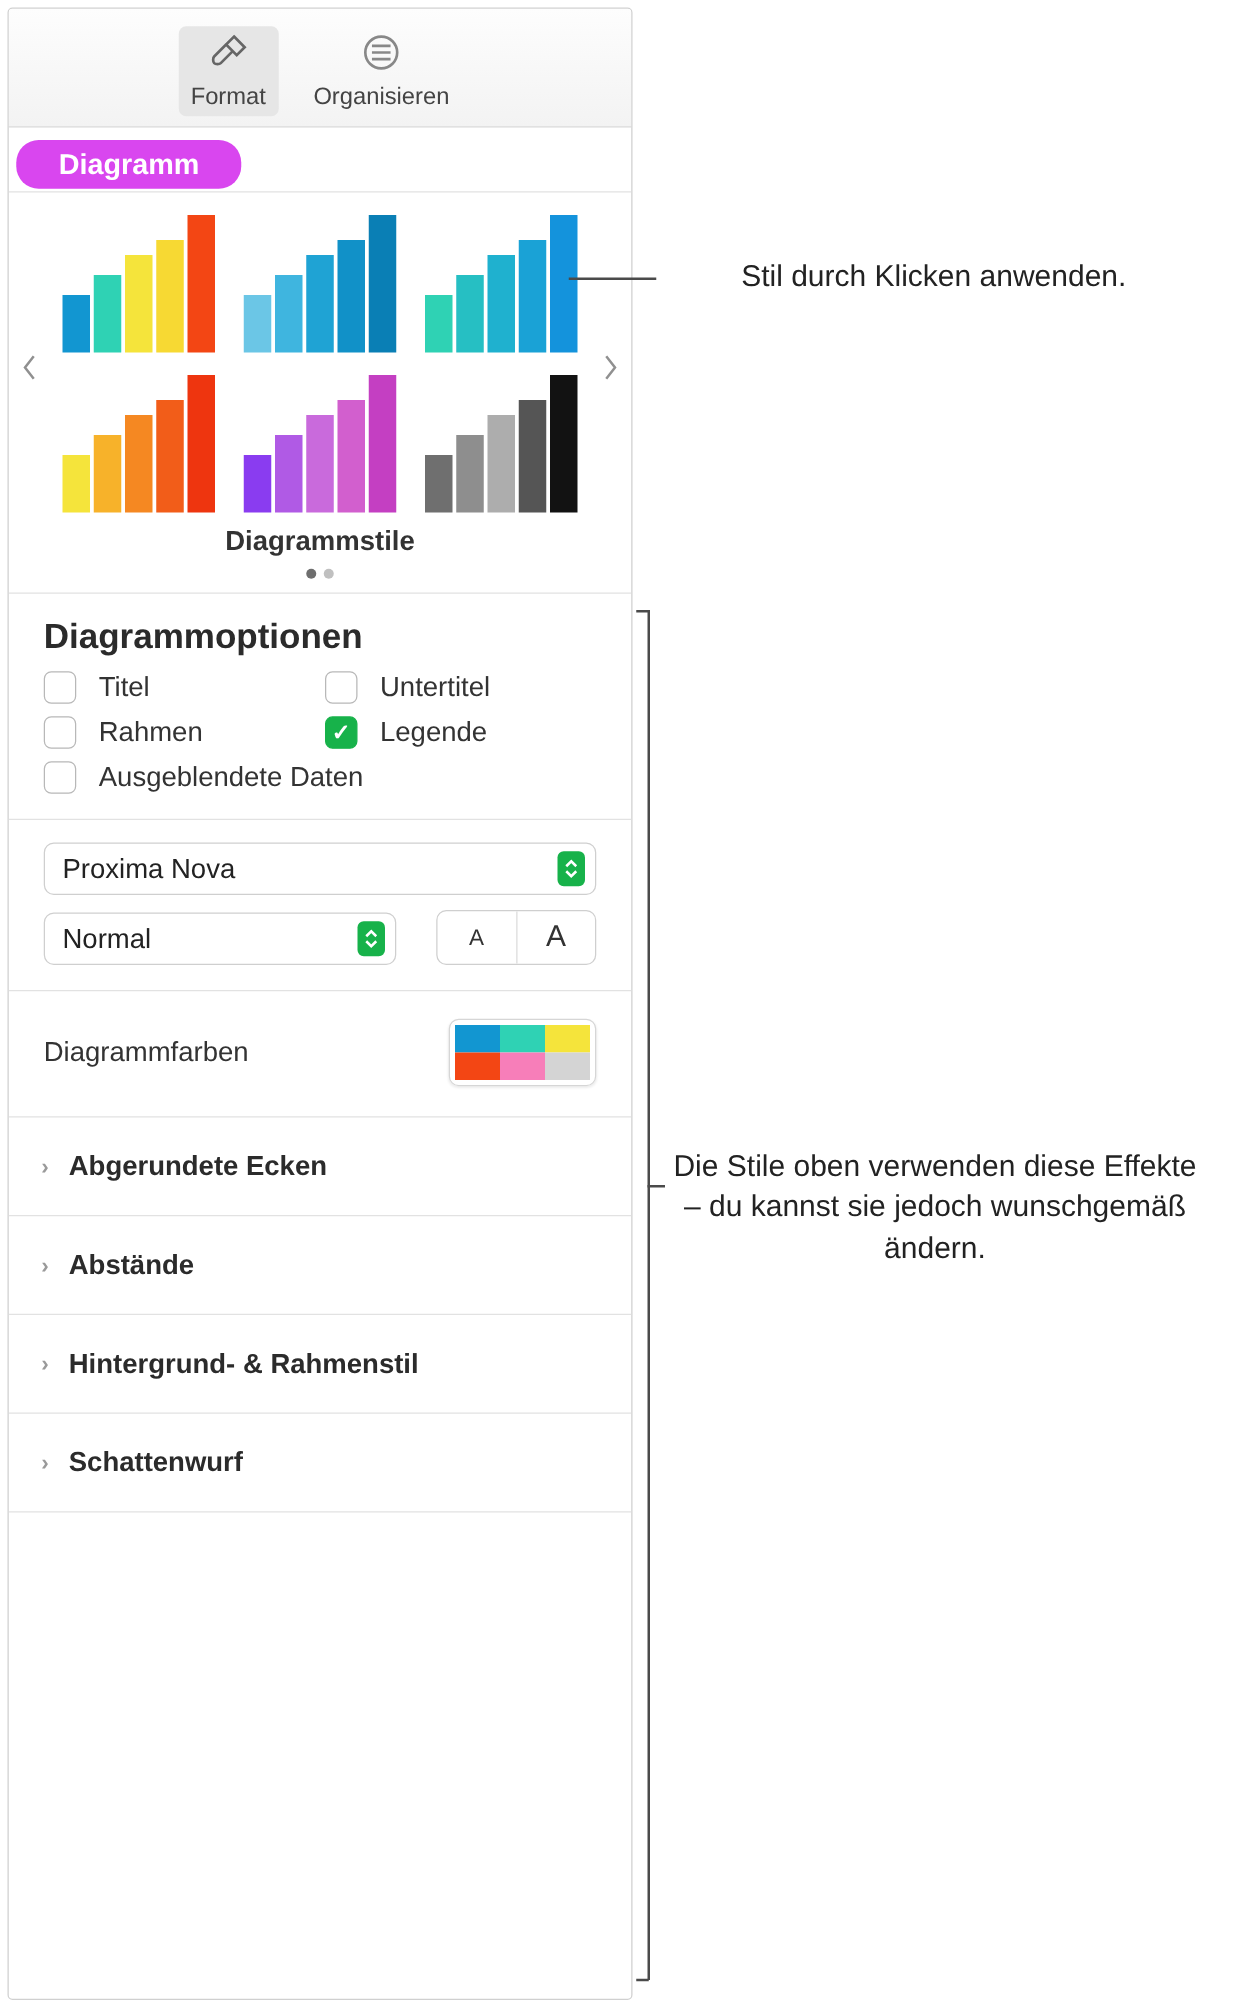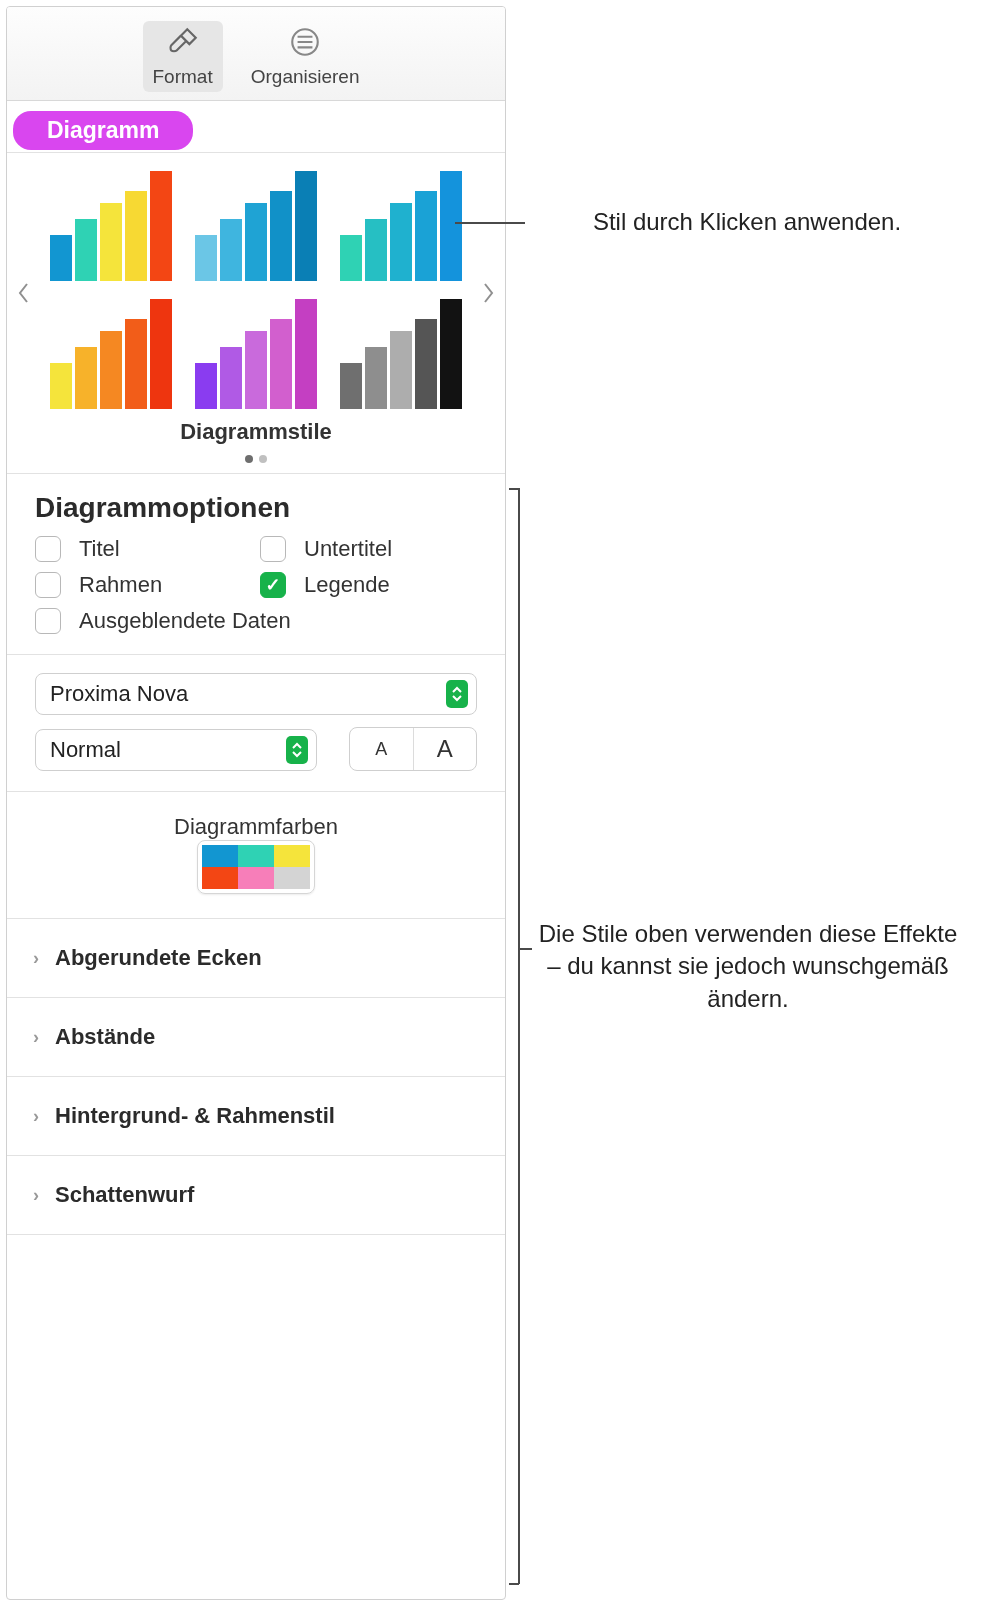--- a/index.html
+++ b/index.html
@@ -163,21 +163,21 @@
     display:flex; border:1px solid #cfcfcf; border-radius:8px; overflow:hidden;
     width: 128px;
   }
   .aa-btn {
     flex:1; display:flex; align-items:center; justify-content:center;
     font-size:20px; color:#333; cursor:pointer; height:42px;
   }
   .aa-btn:first-child { border-right:1px solid #dcdcdc; font-size:18px;}
   .aa-btn:last-child { font-size:24px; }
   
-  .colors-row { display:flex; align-items:center; justify-content:space-between; padding:22px 28px 24px 28px; border-bottom:1px solid #e2e2e2;flex-direction:column;}
+  .colors-row { display:flex; align-items:center; justify-content:space-between; padding:22px 28px 24px 28px; border-bottom:1px solid #e2e2e2;}
   .color-swatch-group {
     border:1px solid #d6d6d6; border-radius:8px; padding:4px; box-shadow:0 1px 2px rgba(0,0,0,.08);
     display:grid; grid-template-columns:repeat(3,36px); grid-template-rows:repeat(2,22px);
   }
   .color-swatch-group span{ display:block;}
   .color-swatch-group span:nth-child(1){background:#1296d1;}
   .color-swatch-group span:nth-child(2){background:#2fd2b4;}
   .color-swatch-group span:nth-child(3){background:#f5e43b;}
   .color-swatch-group span:nth-child(4){background:#f34614;}
   .color-swatch-group span:nth-child(5){background:#f77eb9;}

